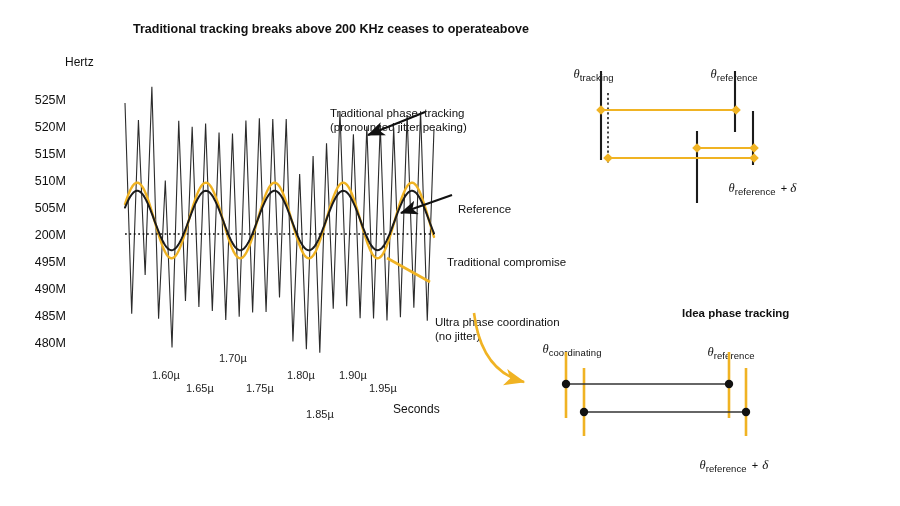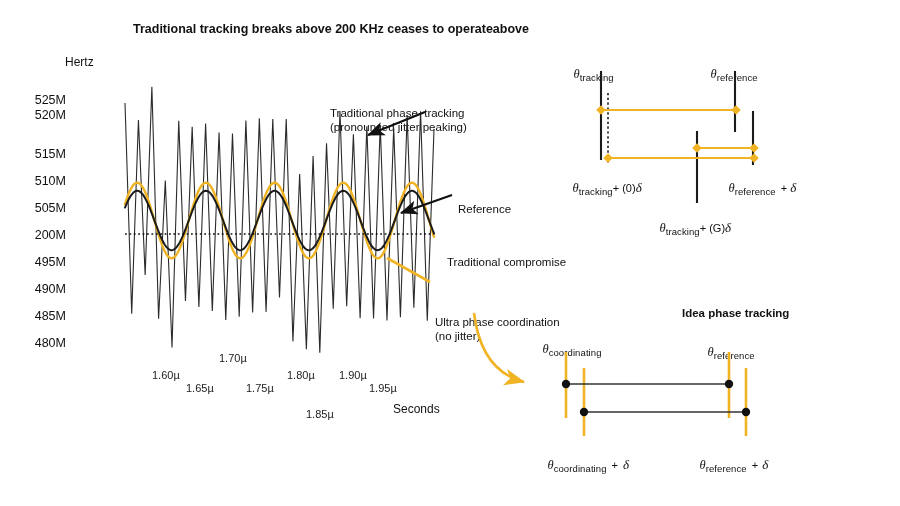--- a/index.html
+++ b/index.html
@@ -93,21 +93,21 @@
 
 <div class="stage">
 
   <div class="txt hdr" style="left:133px; top:22px; width:300px;">Traditional tracking breaks above 200 KHz ceases to operateabove</div>
 
   <div class="txt axis-lab" style="left:65px; top:55px;">Hertz</div>
 
   <div class="txt axis-lab" style="left:393px; top:402px;">Seconds</div>
 
   <div class="txt tick-y" style="left:10px; top:93px;">525M</div>
-  <div class="txt tick-y" style="left:10px; top:108px;text-align:right;">520M</div>
+  <div class="txt tick-y" style="left:10px; top:120px;text-align:right;">520M</div>
   <div class="txt tick-y" style="left:10px; top:147px;">515M</div>
   <div class="txt tick-y" style="left:10px; top:174px;">510M</div>
   <div class="txt tick-y" style="left:10px; top:201px;">505M</div>
   <div class="txt tick-y" style="left:10px; top:228px;">200M</div>
   <div class="txt tick-y" style="left:10px; top:255px;">495M</div>
   <div class="txt tick-y" style="left:10px; top:282px;">490M</div>
   <div class="txt tick-y" style="left:10px; top:309px;">485M</div>
   <div class="txt tick-y" style="left:10px; top:336px;">480M</div>
 
   <div class="txt tick-x" style="left:152px; top:369px;">1.60µ</div>
@@ -131,45 +131,36 @@
 
 
   <div class="txt theta" style="left:561px; top:52px;">
     <span>θ</span><span class="sub">tracking</span>
   </div>
 
   <div class="txt theta" style="left:698px; top:52px;">
     <span>θ</span><span class="sub">reference</span>
   </div>
 
-  <div class="txt theta" style="left:560px; top:165px;">
-    <span>θ</span><span class="sub">tracking</span><span class="op">+ (0)</span><span class="dl">δ</span>
-  </div>
-
-  <div class="txt theta" style="left:647px; top:205px;">
-    <span>θ</span><span class="sub">tracking</span><span class="op">+ (G)</span><span class="dl">δ</span>
-  </div>
+
 
   <div class="txt theta" style="left:716px; top:165px;">
     <span>θ</span><span class="sub">reference</span><span class="op" style="margin-left:5px;">+</span><span class="dl" style="margin-left:3px;">δ</span>
   </div>
 
   <div class="txt small-hdr" style="left:682px; top:306px;">Idea phase tracking</div>
 
   <div class="txt theta" style="left:530px; top:327px;">
     <span>θ</span><span class="sub">coordinating</span>
   </div>
 
   <div class="txt theta" style="left:695px; top:330px;">
     <span>θ</span><span class="sub">reference</span>
   </div>
 
-  <div class="txt theta" style="left:535px; top:442px;">
-    <span>θ</span><span class="sub">coordinating</span><span class="op" style="margin-left:5px;">+</span><span class="dl" style="margin-left:5px;">δ</span>
-  </div>
 
   <div class="txt theta" style="left:687px; top:442px;">
     <span>θ</span><span class="sub">reference</span><span class="op" style="margin-left:5px;">+</span><span class="dl" style="margin-left:4px;">δ</span>
   </div>
 
   <svg class="layer" viewBox="0 0 900 506">
     <defs>
       <marker id="arrowDark" markerWidth="9" markerHeight="9" refX="7.5" refY="3.2" orient="auto" markerUnits="strokeWidth">
         <path d="M0,0 L8,3.2 L0,6.4 L2,3.2 Z" fill="#111111"></path>
       </marker>

